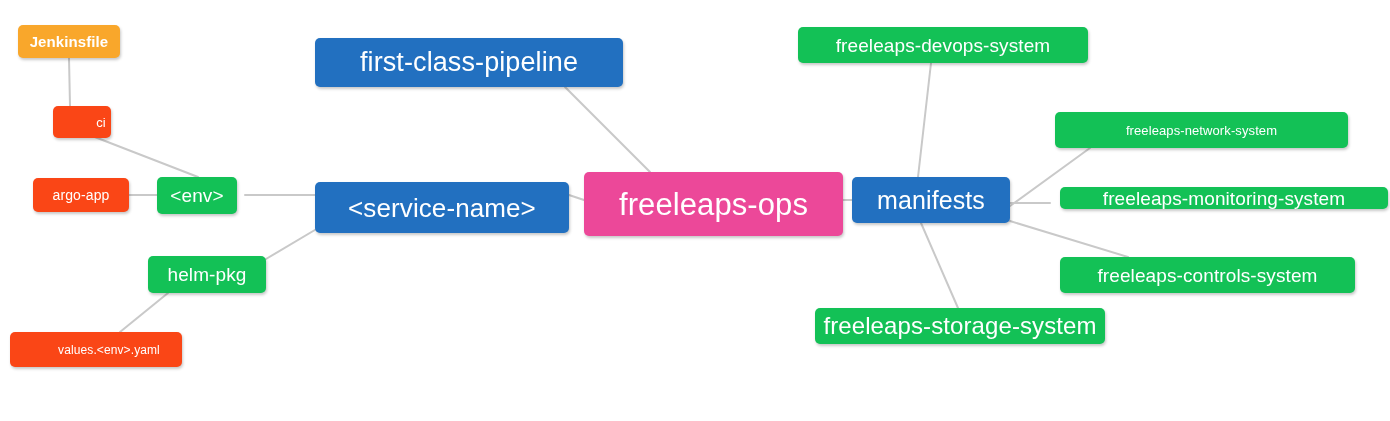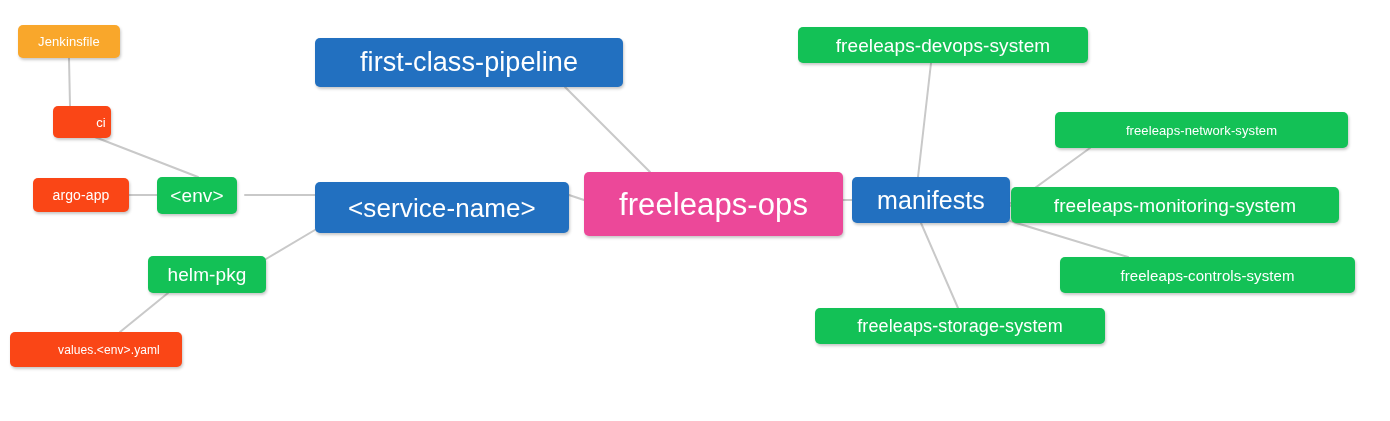--- a/index.html
+++ b/index.html
@@ -66,21 +66,21 @@
       <line x1="330" y1="221" x2="266" y2="259" stroke="#c9c9c9" stroke-width="2" stroke-linecap="round"></line>
       <line x1="168" y1="293" x2="120" y2="332" stroke="#c9c9c9" stroke-width="2" stroke-linecap="round"></line>
       <line x1="843" y1="200" x2="852" y2="200" stroke="#c9c9c9" stroke-width="2" stroke-linecap="round"></line>
       <line x1="918" y1="177" x2="931" y2="63" stroke="#c9c9c9" stroke-width="2" stroke-linecap="round"></line>
       <line x1="1010" y1="206" x2="1090" y2="148" stroke="#c9c9c9" stroke-width="2" stroke-linecap="round"></line>
       <line x1="1010" y1="203" x2="1050" y2="203" stroke="#c9c9c9" stroke-width="2" stroke-linecap="round"></line>
       <line x1="1010" y1="221" x2="1128" y2="257" stroke="#c9c9c9" stroke-width="2" stroke-linecap="round"></line>
       <line x1="921" y1="223" x2="958" y2="308" stroke="#c9c9c9" stroke-width="2" stroke-linecap="round"></line>
     </svg>
   <div id="nodes">
-      <div class="node c-orange" style="left: 18px; top: 25px; width: 102px; height: 33px; font-size: 13px;">
+      <div class="node c-orange" style="left: 18px; top: 25px; width: 102px; height: 33px; font-size: 15px; font-weight: bold;">
         <span class="node-label">Jenkinsfile</span>
       </div>
       <div class="node c-red" style="left: 53px; top: 106px; width: 34px; height: 32px; font-size: 13px; padding-left: 48px;">
         <span class="node-label">ci</span>
       </div>
       <div class="node c-red" style="left: 33px; top: 178px; width: 96px; height: 34px; font-size: 14px;">
         <span class="node-label">argo-app</span>
       </div>
       <div class="node c-green" style="left: 157px; top: 177px; width: 80px; height: 37px; font-size: 19px;">
         <span class="node-label">&lt;env&gt;</span>
@@ -102,23 +102,23 @@
       </div>
       <div class="node c-blue" style="left: 852px; top: 177px; width: 158px; height: 46px; font-size: 25px;">
         <span class="node-label">manifests</span>
       </div>
       <div class="node c-green" style="left: 798px; top: 27px; width: 290px; height: 36px; font-size: 19px;">
         <span class="node-label">freeleaps-devops-system</span>
       </div>
       <div class="node c-green" style="left: 1055px; top: 112px; width: 293px; height: 36px; font-size: 13px;">
         <span class="node-label">freeleaps-network-system</span>
       </div>
-      <div class="node c-green" style="left: 1011px; top: 187px; width: 328px; height: 36px; font-size: 19px;">
+      <div class="node c-green" style="left: 1060px; top: 187px; width: 328px; height: 22px; font-size: 19px;">
         <span class="node-label">freeleaps-monitoring-system</span>
       </div>
-      <div class="node c-green" style="left: 1060px; top: 257px; width: 295px; height: 36px; font-size: 15px;">
+      <div class="node c-green" style="left: 1060px; top: 257px; width: 295px; height: 36px; font-size: 19px;">
         <span class="node-label">freeleaps-controls-system</span>
       </div>
-      <div class="node c-green" style="left: 815px; top: 308px; width: 290px; height: 36px; font-size: 18px;">
+      <div class="node c-green" style="left: 815px; top: 308px; width: 290px; height: 36px; font-size: 24px;">
         <span class="node-label">freeleaps-storage-system</span>
       </div>
     </div>
 </div>
 
 </body></html>

